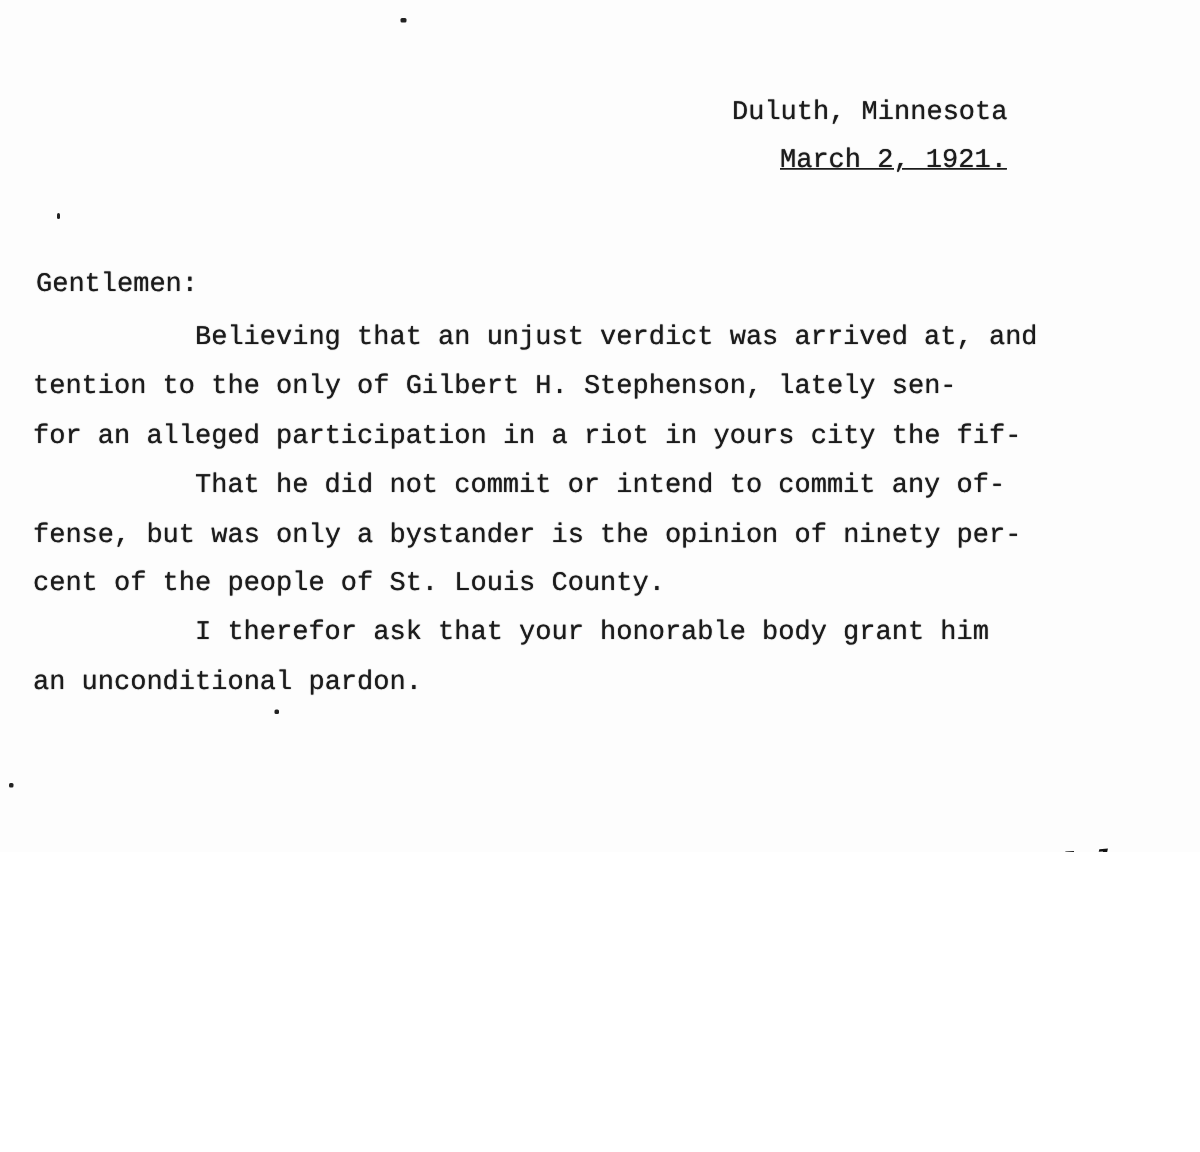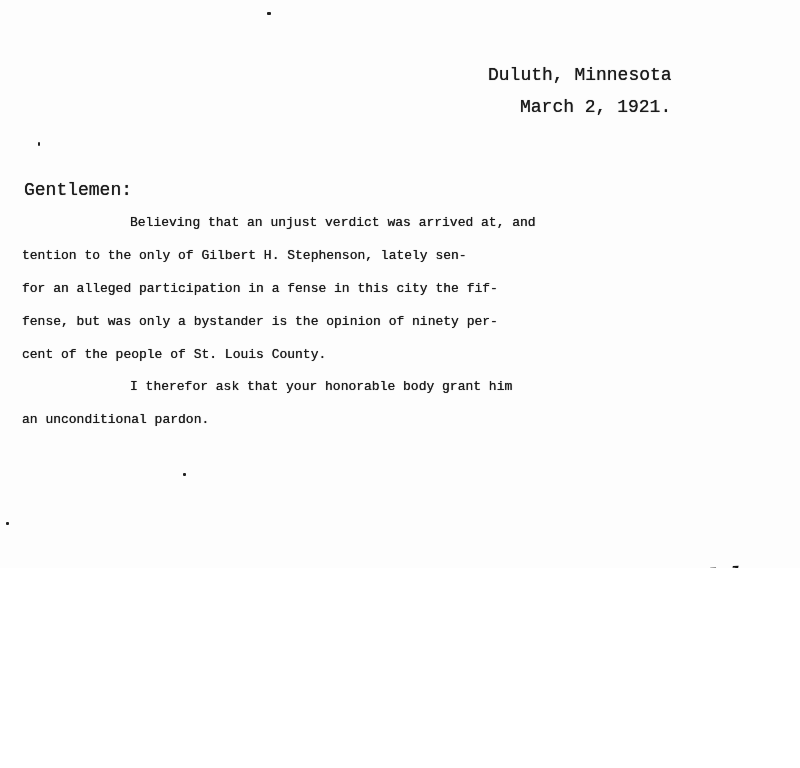--- a/index.html
+++ b/index.html
@@ -18,31 +18,31 @@
   }
   
   .tw {
     position: absolute;
     font-size: 18px;
     letter-spacing: 0px;
     white-space: pre;
     text-shadow: 0 0 0.7px #2a2a2a;
   }
   .heading-place { left: 488px; top: 65px; }
-  .heading-date  { left: 520px; top: 97px; }
+  .heading-date  { left: 520px; top: 97px; text-decoration: underline; }
   .recipient     { left: 33px;  top: 147px; }
   .salutation    { left: 24px;  top: 180px; }
   .closing       { left: 352px; top: 575px; }
 
   
   .body-block { position: absolute; left: 22px; top: 215px; width: 700px; }
   .body-line {
     position: relative;
     height: 32.9px;
-    font-size: 13px;
+    font-size: 18px;
     white-space: pre;
     text-shadow: 0 0 0.7px #2a2a2a;
   }
   .body-line.indent { padding-left: 108px; }
 
   
   .sig-name {
     position: absolute;
     left: 409px;
     top: 583px;
@@ -100,21 +100,22 @@
   <div class="tw heading-place">Duluth, Minnesota</div>
 
   <div class="tw heading-date">March 2, 1921.</div>
 
 
   <div class="tw salutation">Gentlemen:</div>
 
   <div class="body-block" id="body-lines">
       <div class="body-line indent">Believing that an unjust verdict was arrived at, and</div>
       <div class="body-line">tention to the only of Gilbert H. Stephenson, lately sen-</div>
-      <div class="body-line">for an alleged participation in a fense in this city the fif-</div>
+      <div class="body-line">for an alleged participation in a riot in yours city the fif-</div>
+      <div class="body-line indent">That he did not commit or intend to commit any of-</div>
       <div class="body-line">fense, but was only a bystander is the opinion of ninety per-</div>
       <div class="body-line">cent of the people of St. Louis County.</div>
       <div class="body-line indent">I therefor ask that your honorable body grant him</div>
       <div class="body-line">an unconditional pardon.</div>
     </div>
 
   <div class="tw closing">Respectfully yours,</div>
 
   <div class="sig-name">Chas. A. Schofield</div>
 

